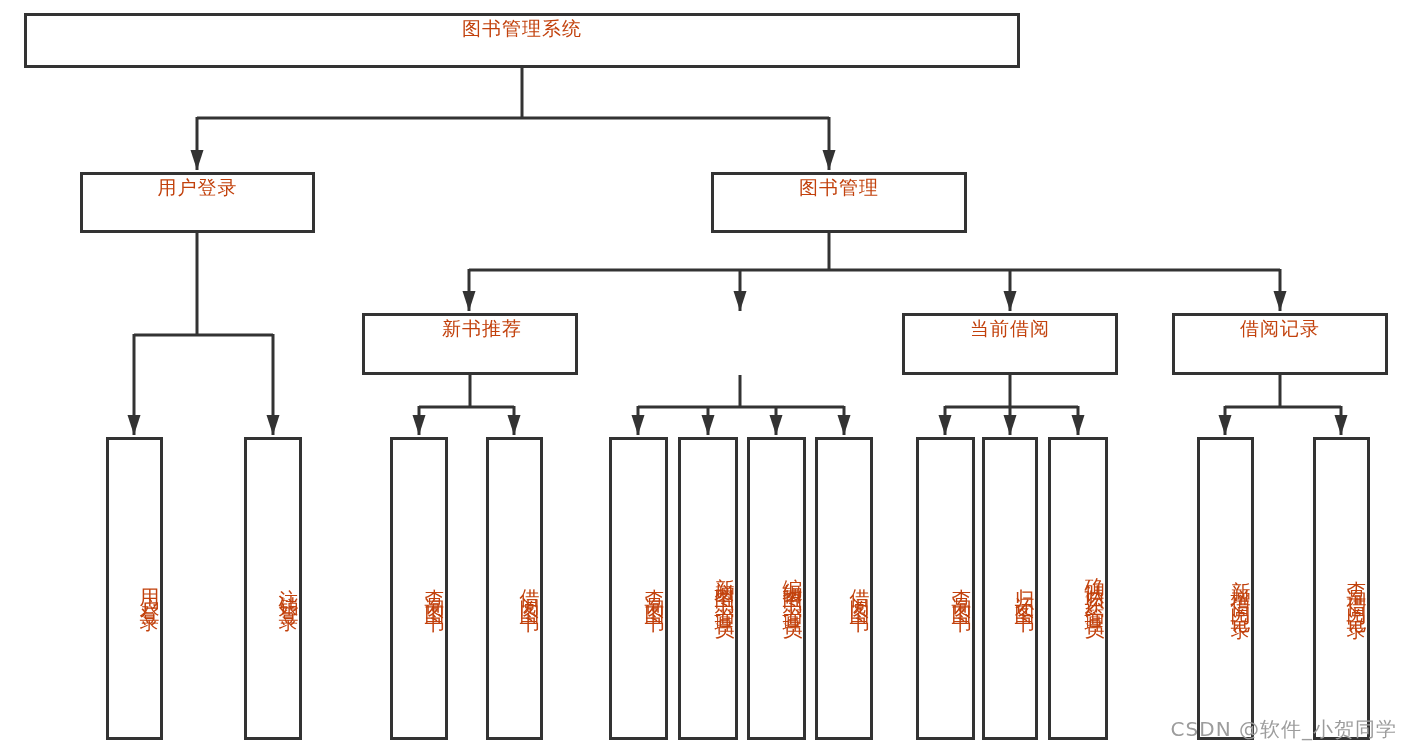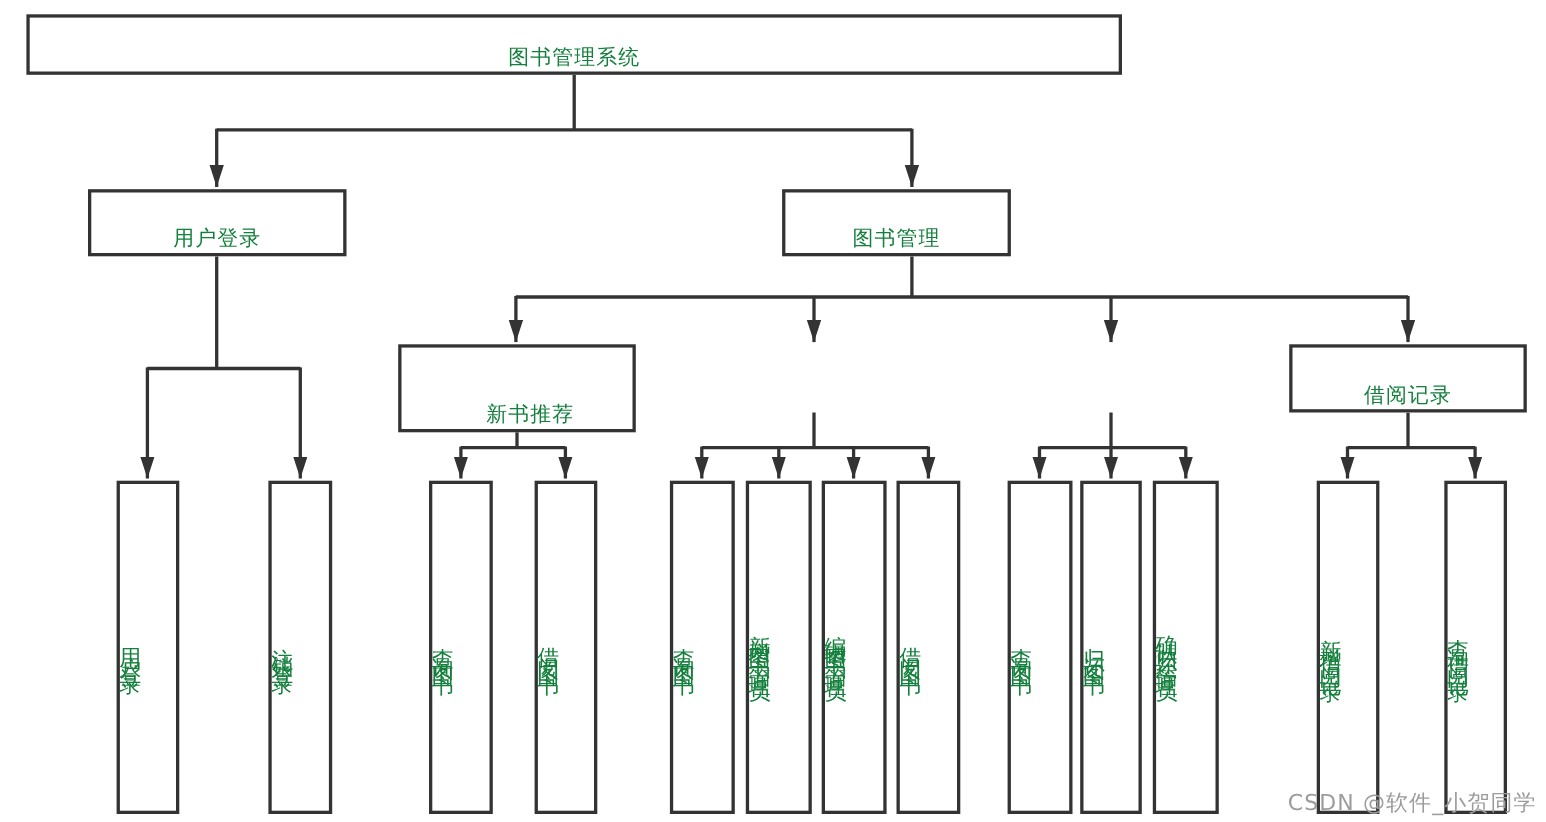--- a/index.html
+++ b/index.html
@@ -20,23 +20,23 @@
     left: 0; top: 0;
     width: 1405px;
     height: 747px;
   }
   .box {
     position: absolute;
     box-sizing: border-box;
     background: #ffffff;
     border: 3px solid #333333;
     display: flex;
-    align-items: flex-end;
+    align-items: flex-start;
     justify-content: center;
-    color: #15803d;
+    color: #c2410c;
     text-align: center;
   }
   .hbox {
     font-size: 19px;
     letter-spacing: 1px;
     white-space: nowrap;
   }
   .vbox {
     writing-mode: vertical-rl;
     text-orientation: mixed;
@@ -112,26 +112,29 @@
     </g>
   </svg>
 
   <div class="box hbox" style="left:24px; top:13px; width:996px; height:55px;">
     <span>图书管理系统</span>
   </div>
 
   <div class="box hbox" style="left:80px; top:172px; width:235px; height:61px;">
     <span>用户登录</span>
   </div>
-  <div class="box hbox" style="left:711px; top:172px; width:208px; height:61px;">
+  <div class="box hbox" style="left:711px; top:172px; width:256px; height:61px;">
     <span>图书管理</span>
   </div>
 
-  <div class="box hbox" style="left:362px; top:313px; width:216px; height:80px;padding-left:24px;">
+  <div class="box hbox" style="left:362px; top:313px; width:216px; height:62px;padding-left:24px;">
     <span>新书推荐</span>
+  </div>
+  <div class="box hbox" style="left:902px; top:313px; width:216px; height:62px;">
+    <span>当前借阅</span>
   </div>
   <div class="box hbox" style="left:1172px; top:313px; width:216px; height:62px;">
     <span>借阅记录</span>
   </div>
 
   <div class="box vbox" style="left:106px; top:437px; width:57px; height:303px;">
     <span>用户登录</span>
   </div>
   <div class="box vbox" style="left:244px; top:437px; width:58px; height:303px;">
     <span>注销登录</span>

